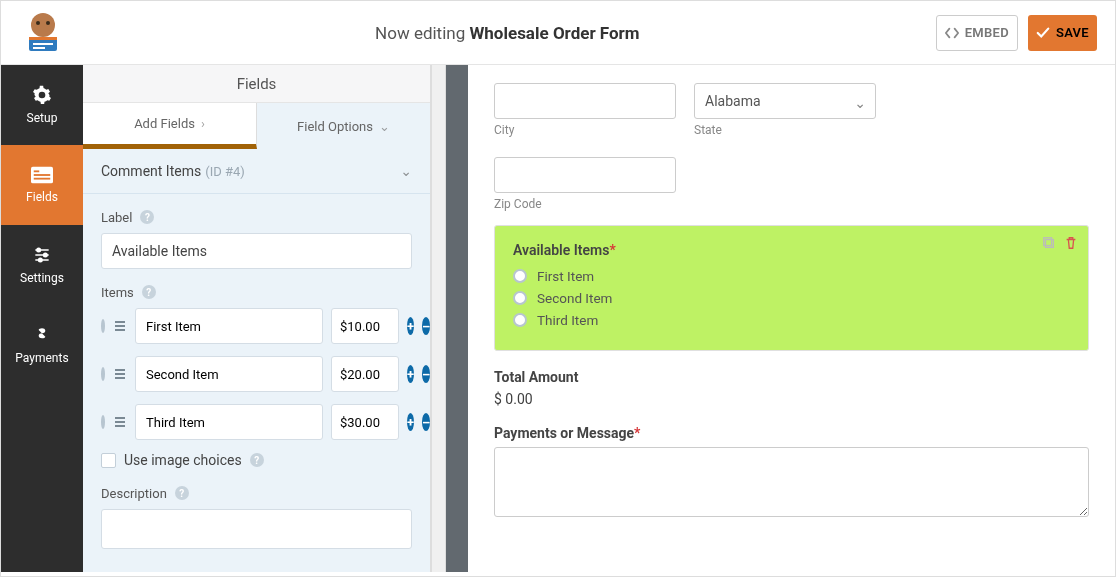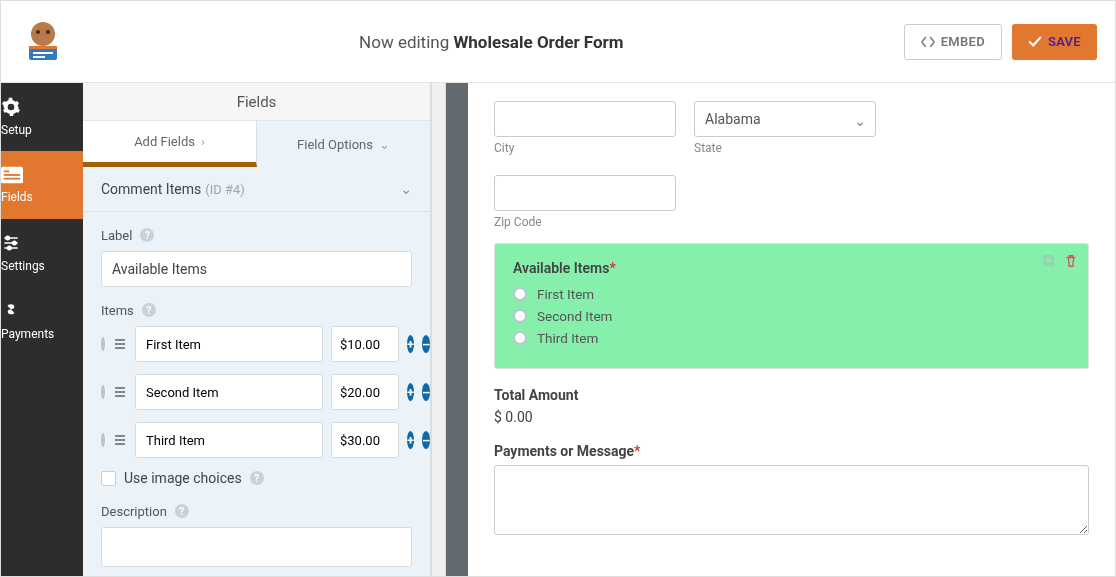--- a/index.html
+++ b/index.html
@@ -1,28 +1,28 @@
 <!DOCTYPE html>
 <html><head>
 <meta charset="utf-8">
 <style>
 *{box-sizing:border-box;margin:0;padding:0;font-family:-apple-system,BlinkMacSystemFont,"Segoe UI",Roboto,sans-serif}
 body{width:1116px;height:577px;overflow:hidden;background:#fff;color:#444;font-size:14px;border:1px solid #ddd}
-.topbar{height:82px;border-bottom:1px solid #e5e5e5;display:flex;align-items:center;padding:0 18px}
+.topbar{height:64px;border-bottom:1px solid #e5e5e5;display:flex;align-items:center;padding:0 18px}
 .logo{width:48px;height:48px;margin-right:12px}
 .title-wrap{flex:1;text-align:center;font-size:17px;color:#555}
 .title-wrap b{color:#333}
-.btn{height:36px;display:inline-flex;align-items:center;justify-content:center;padding:0 16px;border-radius:3px;font-size:13px;font-weight:600;cursor:pointer;letter-spacing:.3px}
+.btn{height:36px;display:inline-flex;align-items:center;justify-content:center;padding:0 8px;border-radius:3px;font-size:13px;font-weight:600;cursor:pointer;letter-spacing:.3px}
 .btn-embed{border:1px solid #ccc;background:#fff;color:#777;margin-right:10px}
 .btn-embed svg{margin-right:6px}
-.btn-save{border:none;background:#e27730;color:#4c1d95}
+.btn-save{border:none;background:#e27730;color:#000000}
 .btn-save svg{margin-right:6px}
 .layout{display:flex;height:calc(100% - 68px)}
 .sidenav{width:82px;background:#2d2d2d;display:flex;flex-direction:column}
-.navitem{height:68px;display:flex;flex-direction:column;align-items:flex-start;justify-content:center;color:#fff;font-size:12px;cursor:pointer}
+.navitem{height:80px;display:flex;flex-direction:column;align-items:center;justify-content:center;color:#fff;font-size:12px;cursor:pointer}
 .navitem.active{background:#e27730}
 .navitem svg{margin-bottom:6px}
 .panel{width:348px;background:#ebf3f9;display:flex;flex-direction:column;border-right:1px solid #ddd}
 .subhead{height:38px;background:#f6f6f7;border-bottom:1px solid #e5e5e5;display:flex;align-items:center;justify-content:center;font-size:15px;color:#555;width:100%}
 .tabs{height:46px;display:flex}
 .tab{flex:1;display:flex;align-items:center;justify-content:center;font-size:13px;color:#666;cursor:pointer}
 .tab.inactive{background:#fff;border-bottom:5px solid #a16207;border-right:1px solid #ddd}
 .tab.active{background:#ebf3f9}
 .tab .chev{margin-left:6px;opacity:.6}
 .panel-body{flex:1;overflow-y:auto;padding:0}
@@ -47,21 +47,21 @@
 .preview{flex:1;background:#fff;display:flex;flex-direction:column}
 .scroll-gutter{width:15px;background:#f0f0f0;border-left:1px solid #ddd;border-right:1px solid #ddd}
 .dark-gutter{width:22px;background:#62696f}
 .preview-body{flex:1;overflow-y:auto;padding:18px 26px}
 .prow{display:flex;gap:18px;margin-bottom:6px}
 .pinput{height:36px;border:1px solid #ccc;border-radius:3px;padding:0 10px;font-size:14px;background:#fff;width:182px}
 .pselect{height:36px;border:1px solid #ccc;border-radius:3px;padding:0 10px;font-size:14px;background:#fff;width:182px;appearance:none;position:relative;color:#555}
 .selwrap{position:relative;width:182px}
 .selwrap .chev{position:absolute;right:10px;top:12px;pointer-events:none;color:#888}
 .sublabel{font-size:12px;color:#888;margin-top:4px;margin-bottom:14px}
-.card{border:1px solid #e0e0e0;background:#86efac;border-radius:3px;padding:16px 18px;margin:6px 0 18px;position:relative}
+.card{border:1px solid #e0e0e0;background:#bef264;border-radius:3px;padding:16px 18px;margin:6px 0 18px;position:relative}
 .card-title{font-size:14px;color:#444;font-weight:600;margin-bottom:10px}
 .req{color:#d63638}
 .card-actions{position:absolute;top:10px;right:10px;display:flex;gap:8px;color:#bbb}
 .optrow{display:flex;align-items:center;margin:6px 0;font-size:13.5px;color:#555}
 .optrow .radio-dot{margin-right:10px}
 .sec-title{font-size:14px;font-weight:700;color:#444;margin-bottom:6px}
 .amount{font-size:14px;color:#404040;margin-bottom:18px}
 .textarea{width:100%;height:70px;border:1px solid #ccc;border-radius:3px;background:#fff}
 </style>
 </head>

